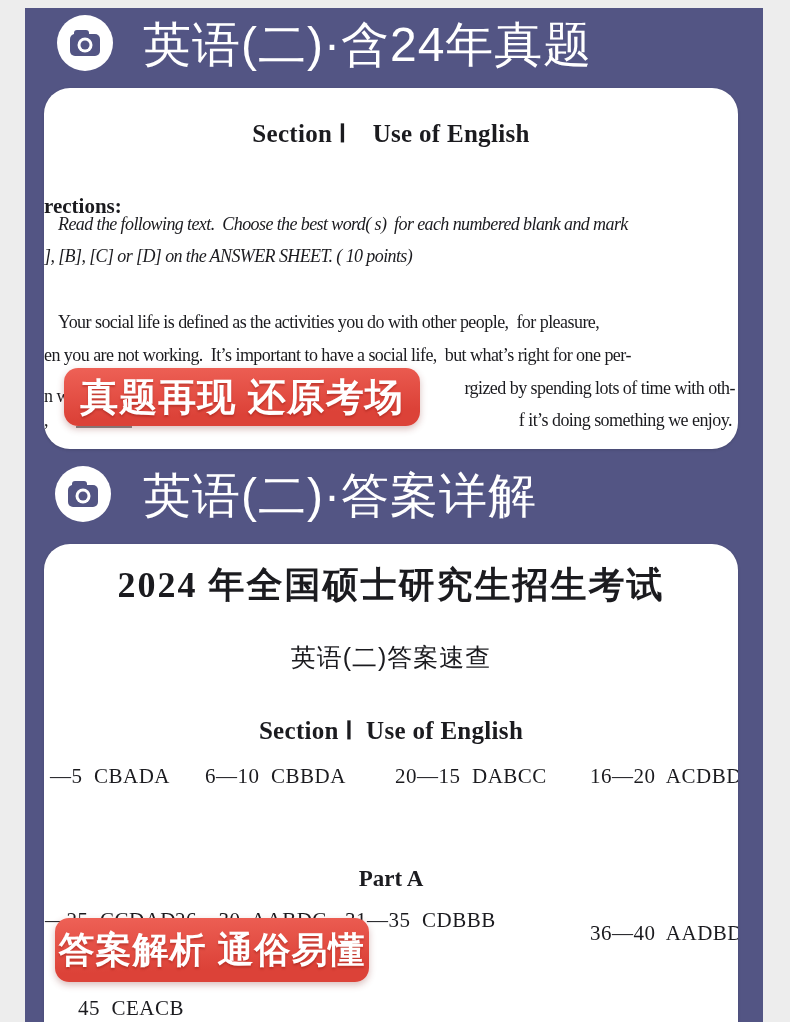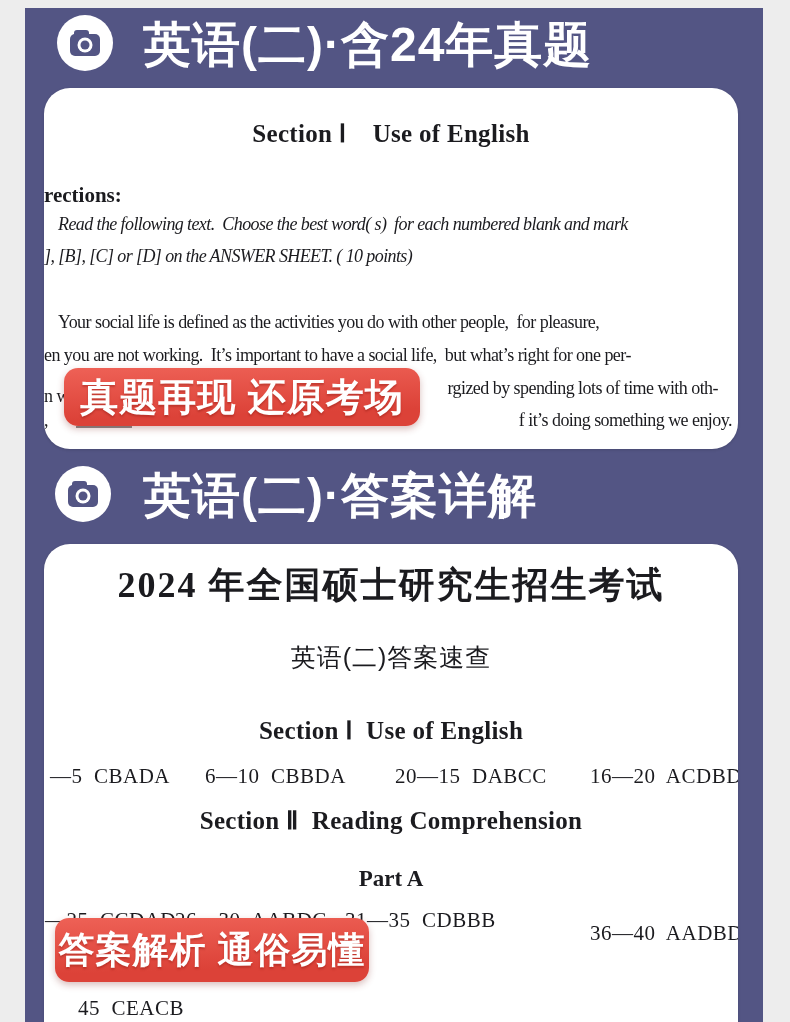--- a/index.html
+++ b/index.html
@@ -2,34 +2,34 @@
 <html><head>
 <meta charset="utf-8">
 <style>
   * { margin:0; padding:0; box-sizing:border-box; }
   html,body { width:790px; height:1022px; }
   body { font-family:"Liberation Sans", sans-serif; }
   .page { position:relative; width:790px; height:1022px; background:#ededed; overflow:hidden; }
   .panel { position:absolute; left:25px; top:8px; width:738px; height:1014px; background:#535584; }
 
   .cam-badge { position:absolute; width:56px; height:56px; }
-  .header-title { position:absolute; color:#ffffff; font-weight:700; font-size:48px;
+  .header-title { position:absolute; color:#ffffff; font-weight:400; font-size:48px;
                   letter-spacing:1px; white-space:nowrap; line-height:1; }
 
   .card { position:absolute; left:44px; width:694px; background:#ffffff; border-radius:26px;
           overflow:hidden; box-shadow:0 1px 3px rgba(0,0,0,.15);padding-left:48px; }
   .card1 { top:88px; height:361px; }
   .card2 { top:544px; height:541px; }
 
   .serif { font-family:"Liberation Serif", serif; color:#1b1b1f; }
   .line { position:absolute; white-space:pre; }
   .centered { position:absolute; left:0; width:100%; text-align:center; white-space:pre; }
 
   .sec-head { font-weight:bold; font-size:25px; letter-spacing:.3px; }
-  .dir-label { font-weight:bold; font-size:21px; }
+  .dir-label { font-weight:bold; font-size:21px;margin-top:11px; }
   .dir-text { font-style:italic; font-size:18px; letter-spacing:-0.6px; }
   .body-text { font-size:18px; letter-spacing:-0.55px; }
   .ans { font-size:21px; letter-spacing:.5px; }
 
   .ribbon { position:absolute; background:linear-gradient(178deg,#ee6156 0%,#dc4238 75%);
             color:#ffffff; font-weight:bold; text-align:center; border-radius:14px;
             white-space:nowrap; text-shadow:0 2px 2px rgba(140,25,18,.4);
             box-shadow:0 3px 7px rgba(130,40,35,.30); }
   .ribbon1 { left:20px; top:280px; width:356px; height:58px; line-height:58px; font-size:38px; letter-spacing:1px; }
   .ribbon2 { left:11px; top:374px; width:314px; height:64px; line-height:64px; font-size:36px; letter-spacing:1px; }
@@ -57,21 +57,21 @@
     <div class="centered serif sec-head" style="top:31px;">Section Ⅰ    Use of English</div>
 
     <div class="line serif dir-label" style="left:0; top:95px;">rections:</div>
 
     <div class="line serif dir-text" style="left:14px; top:126px;">Read the following text.  Choose the best word( s)  for each numbered blank and mark</div>
     <div class="line serif dir-text" style="left:0; top:158px;">], [B], [C] or [D] on the ANSWER SHEET. ( 10 points)</div>
 
     <div class="line serif body-text" style="left:14px; top:224px;">Your social life is defined as the activities you do with other people,  for pleasure,</div>
     <div class="line serif body-text" style="left:0; top:257px;">en you are not working.  It’s important to have a social life,  but what’s right for one per-</div>
     <div class="line serif body-text" style="left:0; top:298px;">n w</div>
-    <div class="line serif body-text" style="right:20px; top:290px;margin-left:20px;">rgized by spending lots of time with oth-</div>
+    <div class="line serif body-text" style="right:3px; top:290px;margin-left:20px;">rgized by spending lots of time with oth-</div>
     <div class="line serif body-text" style="left:0; top:322px;">,</div>
     <div class="line serif body-text" style="right:6px; top:322px;">f it’s doing something we enjoy.</div>
     <div class="blank-line" style="left:32px; top:338px; width:56px;"></div>
 
     <div class="ribbon ribbon1">真题再现 还原考场</div>
   </div>
 
   <div class="cam-badge" style="left:55px; top:466px;">
     <svg viewBox="0 0 56 56" width="56" height="56">
       <circle cx="28" cy="28" r="28" fill="#ffffff"></circle>
@@ -90,21 +90,20 @@
 
     <div class="centered serif sec-head" style="top:172px;">Section Ⅰ  Use of English</div>
 
     <div>
       <span class="line serif ans" style="left:6px;  top:220px;">—5  CBADA</span>
       <span class="line serif ans" style="left:161px; top:220px;">6—10  CBBDA</span>
       <span class="line serif ans" style="left:351px; top:220px;">20—15  DABCC</span>
       <span class="line serif ans" style="left:546px; top:220px;">16—20  ACDBD</span>
     </div>
 
-    <div class="centered serif sec-head" style="top:262px;">Section Ⅱ  Reading Comprehension</div>
 
     <div class="centered serif" style="top:322px; font-weight:bold; font-size:23px;">Part A</div>
 
     <div>
       <span class="line serif ans" style="left:1px;  top:364px;">—25  CCDAD</span>
       <span class="line serif ans" style="left:131px; top:364px;">26—30  AABDC</span>
       <span class="line serif ans" style="left:301px; top:364px;">31—35  CDBBB</span>
       <span class="line serif ans" style="left:546px; top:364px;margin-top:13px;">36—40  AADBD</span>
     </div>
 

